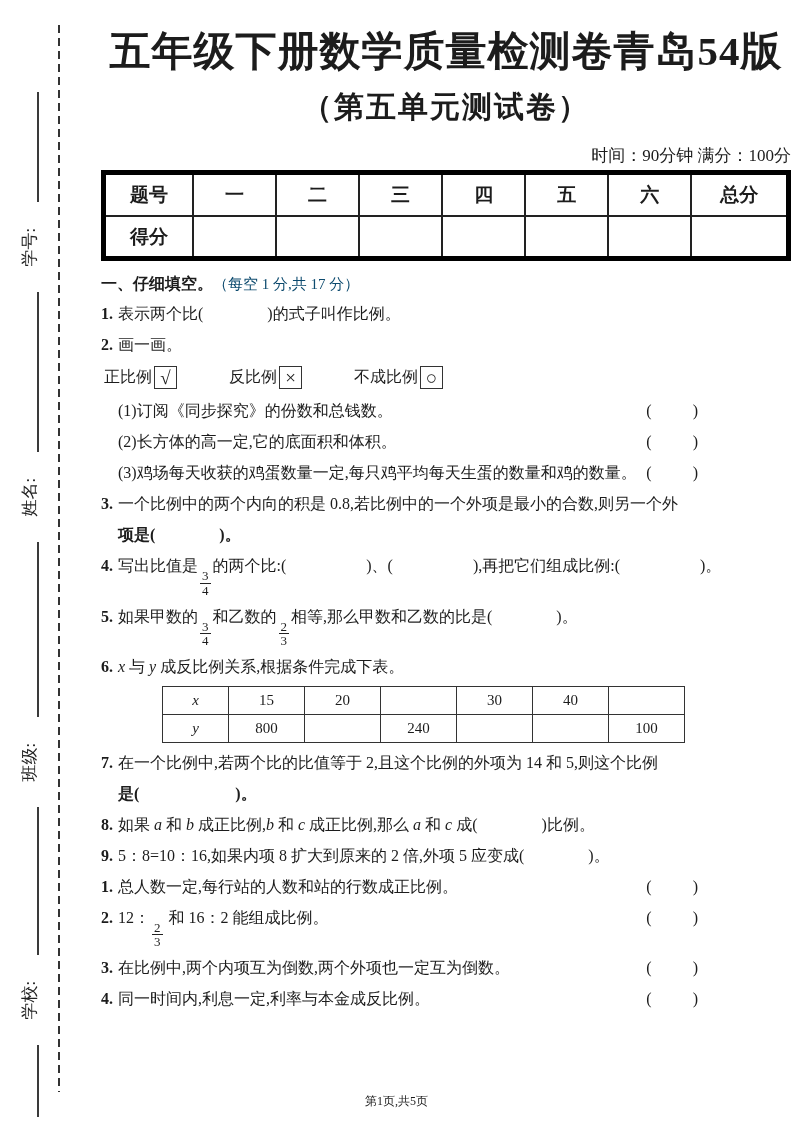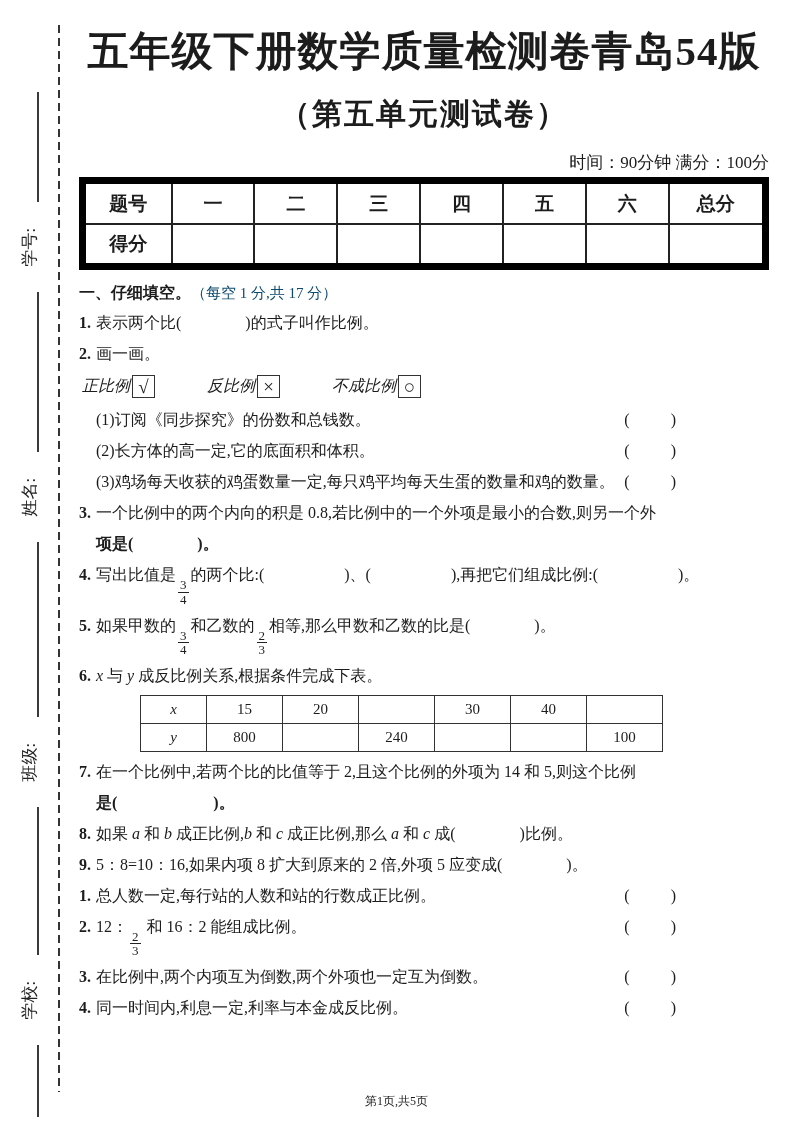--- a/index.html
+++ b/index.html
@@ -9,41 +9,41 @@
 
   
   .binding-rule { position:absolute; left:37px; top:92px; width:2px; height:1025px; background:#3a3a3a; }
   .binding-dash { position:absolute; left:58px; top:25px; width:2px; height:1067px;
     background:repeating-linear-gradient(to bottom,#333 0 8px,transparent 8px 13px); }
   .side-label { position:absolute; left:-15px; width:90px; height:24px; line-height:24px;
     text-align:center; transform:rotate(-90deg); background:#fff; font-size:17px; color:#222; }
   .sl1{top:235px;} .sl2{top:485px;} .sl3{top:750px;} .sl4{top:988px;}
 
   
-  .main { position:absolute; left:79px; top:0; width:690px; }
+  .main { position:absolute; left:101px; top:0; width:690px; }
   .title { margin-top:26px; text-align:center; font-size:41px; font-weight:bold; letter-spacing:1px; line-height:1.25; }
-  .subtitle { margin-top:17px; text-align:center; font-size:30px; font-weight:bold; letter-spacing:2px; }
+  .subtitle { margin-top:10px; text-align:center; font-size:30px; font-weight:bold; letter-spacing:2px; }
   .meta { margin-top:16px; margin-bottom:3px; text-align:right; font-size:17px; }
 
-  table.score { width:100%; border-collapse:collapse; border:7px solid #000000; table-layout:fixed; }
+  table.score { width:100%; border-collapse:collapse; border:5px solid #000000; table-layout:fixed; }
   table.score td { border:2px solid #222; height:43px; text-align:center; font-size:19px; font-weight:bold; }
   table.score col.c0 { width:12.8%; } table.score col.cn { width:11.9%; } table.score col.cl { width:13.9%; }
 
   .sec-heading { margin-top:13px; font-size:16px; }
   .sec-title { font-weight:bold; font-family:Liberation Serif, serif; }
   .sec-note { font-size:15px; color:#0c4a6e; }
 
   .q { margin:7px 0; font-size:16px; line-height:1.5; }
   .qnum { font-weight:bold; margin-right:5px; }
   .cont { margin-left:17px; margin-top:2px;font-weight:bold; }
   .ansline { display:flex; justify-content:space-between; padding-right:90px; }
   .ansline .ans { white-space:nowrap; letter-spacing:3px; }
   .sub { margin-left:17px; }
 
-  .cbrow { margin:9px 0 10px 3px; display:flex; column-gap:52px; font-size:16px; align-items:center;font-style:italic; }
+  .cbrow { margin:9px 0 10px 3px; display:flex; column-gap:52px; font-size:16px; align-items:center; }
   .cbitem { display:flex; align-items:center; }
   .cbbox { display:inline-flex; width:23px; height:23px; border:1.5px solid #333;
     align-items:center; justify-content:center; margin-left:2px; }
   .cbmark { font-size:19px; line-height:1; }
 
   .frac { display:inline-flex; flex-direction:column; align-items:center; vertical-align:-9px;
     line-height:1.05; font-size:13px; margin:0 2px; }
   .frac .fn { border-bottom:1.2px solid #222; padding:0 2px; }
   .frac .fd { padding:0 2px; }
   i.var { font-family:"Liberation Serif",serif; font-style:italic; }

